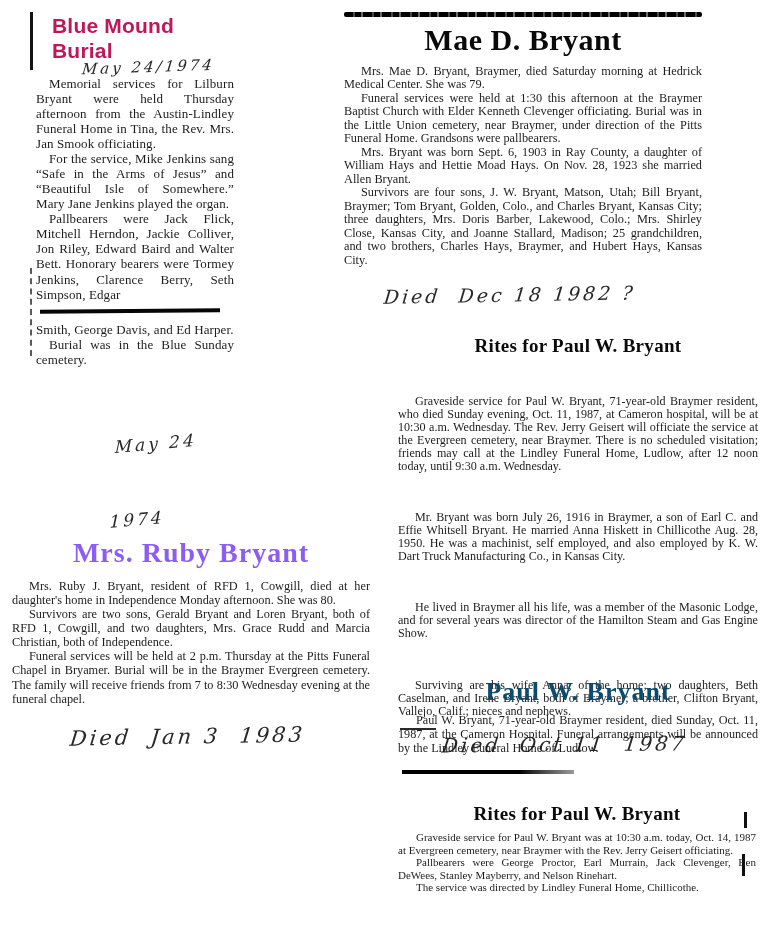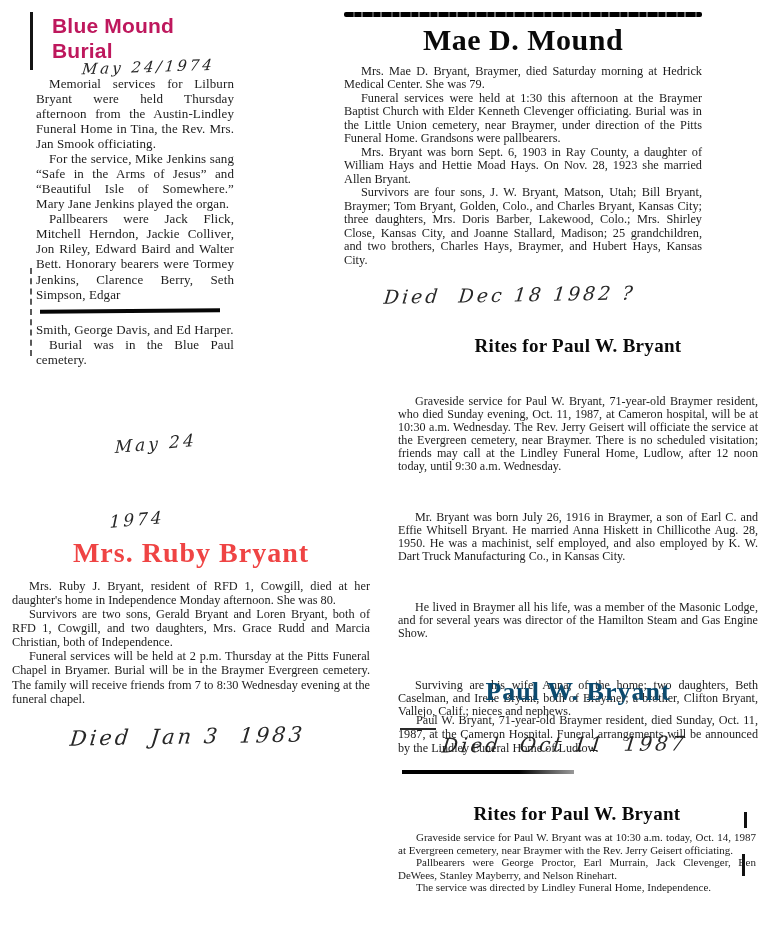--- a/index.html
+++ b/index.html
@@ -32,21 +32,21 @@
   
   #clip-rites1{left:398px;top:336px;width:360px;}
   #clip-rites1 .head{font:bold 19px/1.1 "Liberation Serif",serif;text-align:center;
     margin:0 0 4px;letter-spacing:.3px;color:#0a0a0a;}
   #clip-rites1 p{font-size:12.1px;line-height:1.08;text-indent:17px;margin-top:38px;}
   .note-dash{width:36px;height:2px;background:#2a2a2a;margin:10px 0 0 2px;}
 
   
   #clip-ruby{left:12px;top:538px;width:358px;}
   #clip-ruby .head{font:bold 28px/1.05 "Liberation Serif",serif;text-align:center;
-    margin:0 0 12px;letter-spacing:1px;color:#ef4444;}
+    margin:0 0 12px;letter-spacing:1px;color:#8b5cf6;}
   #clip-ruby p{font-size:12.3px;line-height:1.14;text-indent:17px;}
 
   
   #clip-paul{left:398px;top:678px;width:360px;}
   #clip-paul .head{font:bold 26px/1.05 "Liberation Serif",serif;text-align:center;
     margin:0 0 9px;letter-spacing:1px;color:#0c4a6e;}
   #clip-paul p{font-size:12.2px;line-height:1.14;text-indent:18px;}
   .end-rule{width:172px;height:4px;margin:14px 0 0 4px;
     background:linear-gradient(90deg,#000 0 68%,#555 85%,#999);}
 
@@ -86,30 +86,30 @@
   <div class="tick tick-2"></div>
 
   <article class="clip" id="clip-lilburn">
     <h1 class="head"><span>Blue Mound Burial</span><br></h1>
     <div class="hand hand-lilburn-top">May 24/1974</div>
     <p>Memorial services for Lilburn Bryant were held Thursday afternoon from the Austin-Lindley Funeral Home in Tina, the Rev. Mrs. Jan Smook officiating.</p>
     <p>For the service, Mike Jenkins sang “Safe in the Arms of Jesus” and “Beautiful Isle of Somewhere.” Mary Jane Jenkins played the organ.</p>
     <p>Pallbearers were Jack Flick, Mitchell Herndon, Jackie Colliver, Jon Riley, Edward Baird and Walter Bett. Honorary bearers were Tormey Jenkins, Clarence Berry, Seth Simpson, Edgar</p>
     <div class="tear-rule"></div>
     <p class="cont">Smith, George Davis, and Ed Harper.</p>
-    <p>Burial was in the Blue Paul cemetery.</p>
+    <p>Burial was in the Blue Sunday cemetery.</p>
     <div class="hand hand-lilburn-bottom">
       <div class="l1">May 24</div>
       <div class="l2">1974</div>
     </div>
   </article>
 
   <article class="clip" id="clip-mae">
     <div class="zigzag"></div>
-    <h1 class="head">Mae D. Mound</h1>
+    <h1 class="head">Mae D. Bryant</h1>
     <p>Mrs. Mae D. Bryant, Braymer, died Saturday morning at Hedrick Medical Center. She was 79.</p>
     <p>Funeral services were held at 1:30 this afternoon at the Braymer Baptist Church with Elder Kenneth Clevenger officiating. Burial was in the Little Union cemetery, near Braymer, under direction of the Pitts Funeral Home. Grandsons were pallbearers.</p>
     <p>Mrs. Bryant was born Sept. 6, 1903 in Ray County, a daughter of William Hays and Hettie Moad Hays. On Nov. 28, 1923 she married Allen Bryant.</p>
     <p>Survivors are four sons, J. W. Bryant, Matson, Utah; Bill Bryant, Braymer; Tom Bryant, Golden, Colo., and Charles Bryant, Kansas City; three daughters, Mrs. Doris Barber, Lakewood, Colo.; Mrs. Shirley Close, Kansas City, and Joanne Stallard, Madison; 25 grandchildren, and two brothers, Charles Hays, Braymer, and Hubert Hays, Kansas City.</p>
     <div class="hand hand-mae">Died  Dec 18 1982 ?</div>
   </article>
 
   <article class="clip" id="clip-rites1">
     <h2 class="head">Rites for Paul W. Bryant</h2>
     <p>Graveside service for Paul W. Bryant, 71-year-old Braymer resident, who died Sunday evening, Oct. 11, 1987, at Cameron hospital, will be at 10:30 a.m. Wednesday. The Rev. Jerry Geisert will officiate the service at the Evergreen cemetery, near Braymer. There is no scheduled visitation; friends may call at the Lindley Funeral Home, Ludlow, after 12 noon today, until 9:30 a.m. Wednesday.</p>
@@ -131,16 +131,16 @@
   <article class="clip" id="clip-paul">
     <h1 class="head">Paul W. Bryant</h1>
     <p>Paul W. Bryant, 71-year-old Braymer resident, died Sunday, Oct. 11, 1987, at the Cameron Hospital. Funeral arrangements will be announced by the Lindley Funeral Home of Ludlow.</p>
     <div class="end-rule"></div>
   </article>
 
   <article class="clip" id="clip-rites2">
     <h2 class="head">Rites for Paul W. Bryant</h2>
     <p>Graveside service for Paul W. Bryant was at 10:30 a.m. today, Oct. 14, 1987 at Evergreen cemetery, near Braymer with the Rev. Jerry Geisert officiating.</p>
     <p>Pallbearers were George Proctor, Earl Murrain, Jack Clevenger, Ben DeWees, Stanley Mayberry, and Nelson Rinehart.</p>
-    <p>The service was directed by Lindley Funeral Home, Independence.</p>
+    <p>The service was directed by Lindley Funeral Home, Chillicothe.</p>
   </article>
 
 </div>
 
 </body></html>

